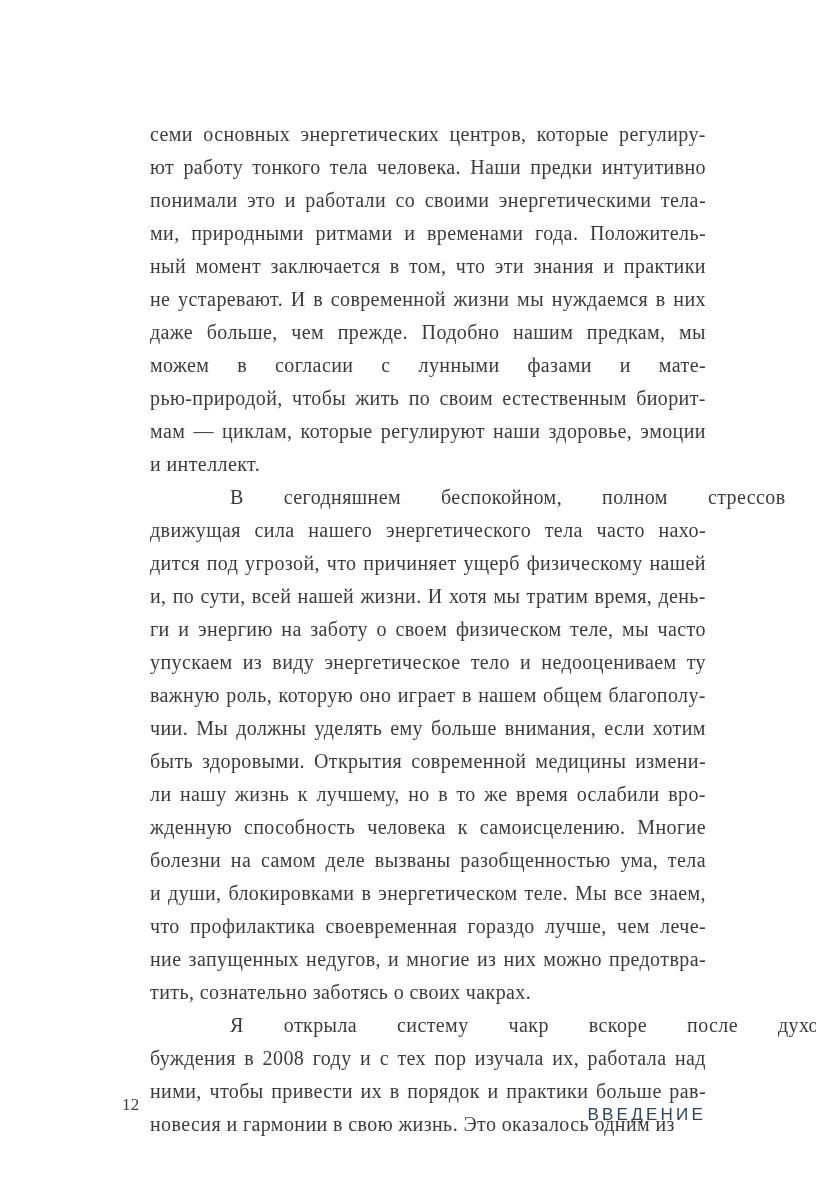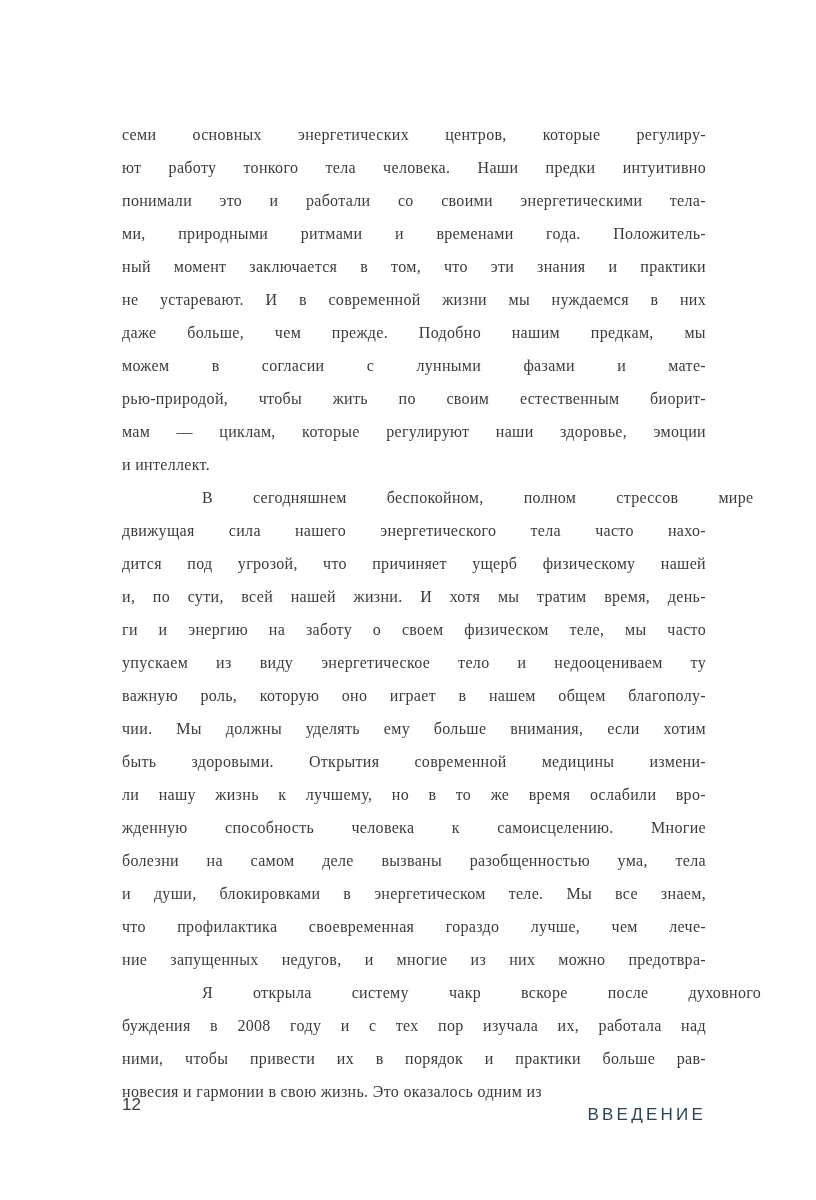--- a/index.html
+++ b/index.html
@@ -30,25 +30,26 @@
   .paragraph {
     margin: 0;
     padding: 0;
   }
 
   
   .line {
     display: block;
     height: 33px;
     line-height: 33px;
-    font-size: 16px;
+    font-size: 20px;
     color: #3b3b3d;
     white-space: pre;
     letter-spacing: 0.02em;
     font-weight: 400;
+    margin-left: 28px;
   }
 
   
   .line.justified {
     display: flex;
     justify-content: space-between;
     white-space: normal;
   }
   .line.justified > .w {
     white-space: pre;
@@ -67,21 +68,21 @@
     left: 122px;
     right: 110px;
     top: 1092px;
     height: 30px;
   }
 
   .page-number {
     position: absolute;
     left: 0;
     top: 0;
-    font-family: Liberation Sans, sans-serif;
+    font-family: Liberation Serif, serif;
     font-size: 17px;
     line-height: 26px;
     color: #3d3d3f;
     letter-spacing: 0.01em;
   }
 
   .running-head {
     position: absolute;
     left: 0;
     right: 0;
@@ -357,20 +358,21 @@
           <span class="w">ние</span>
           <span class="w">запущенных</span>
           <span class="w">недугов,</span>
           <span class="w">и</span>
           <span class="w">многие</span>
           <span class="w">из</span>
           <span class="w">них</span>
           <span class="w">можно</span>
           <span class="w">предотвра-</span>
         </div>
+        <div class="line">тить, сознательно заботясь о своих чакрах.</div>
       </div>
       <div class="paragraph">
         <div class="line justified indent">
           <span class="w">Я</span>
           <span class="w">открыла</span>
           <span class="w">систему</span>
           <span class="w">чакр</span>
           <span class="w">вскоре</span>
           <span class="w">после</span>
           <span class="w">духовного</span>

